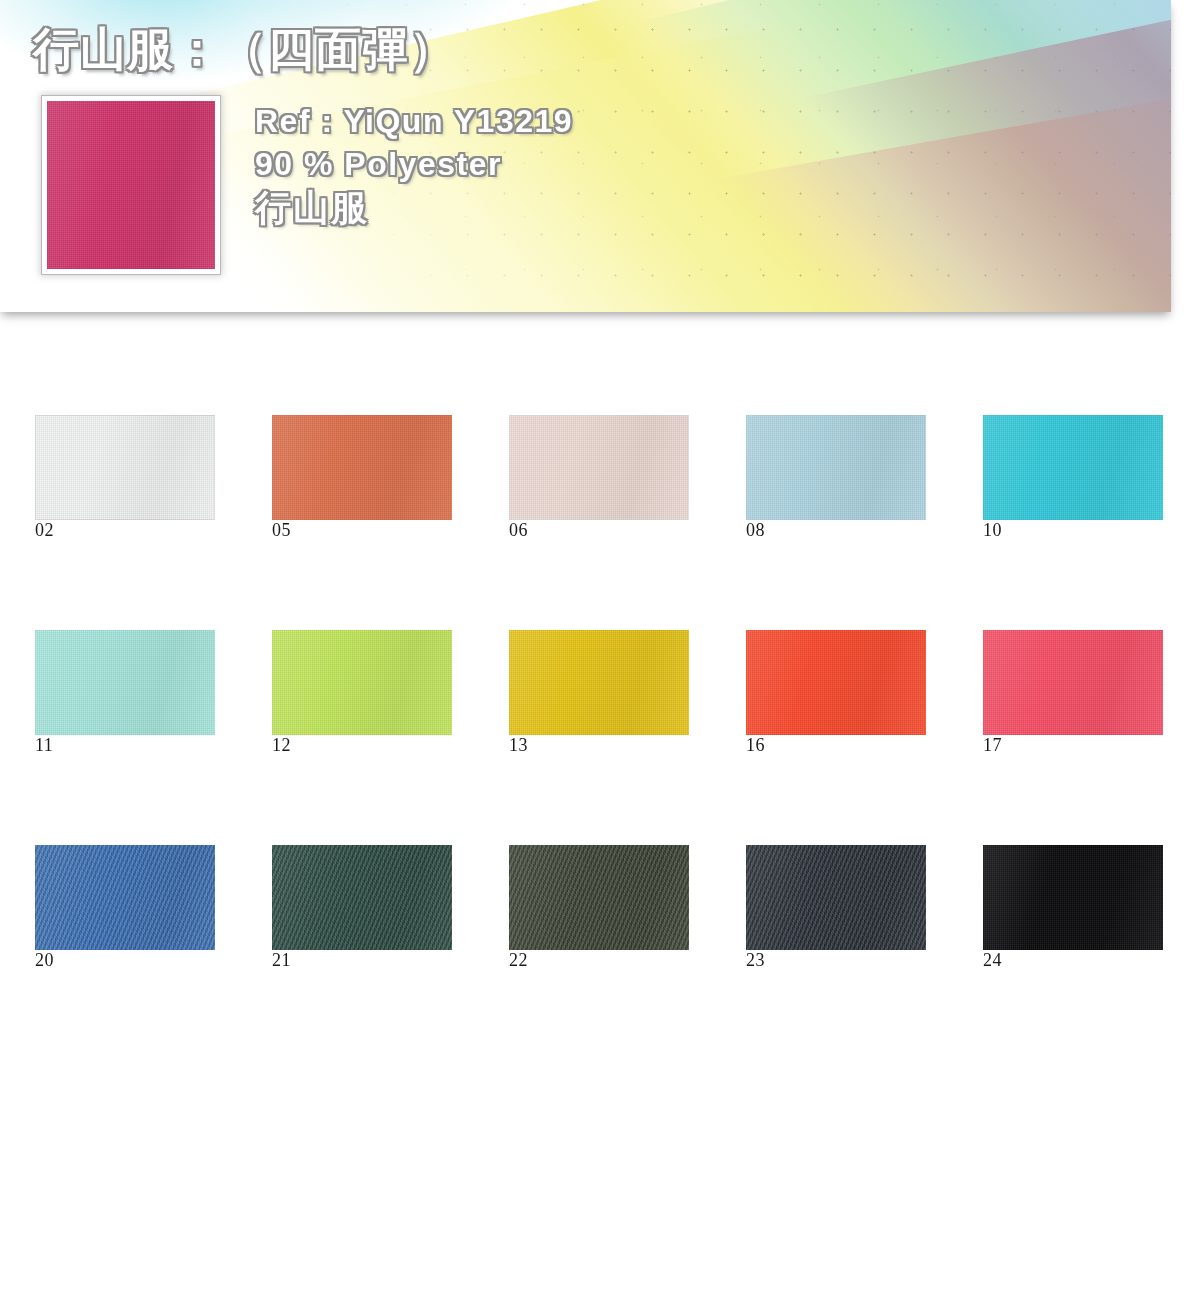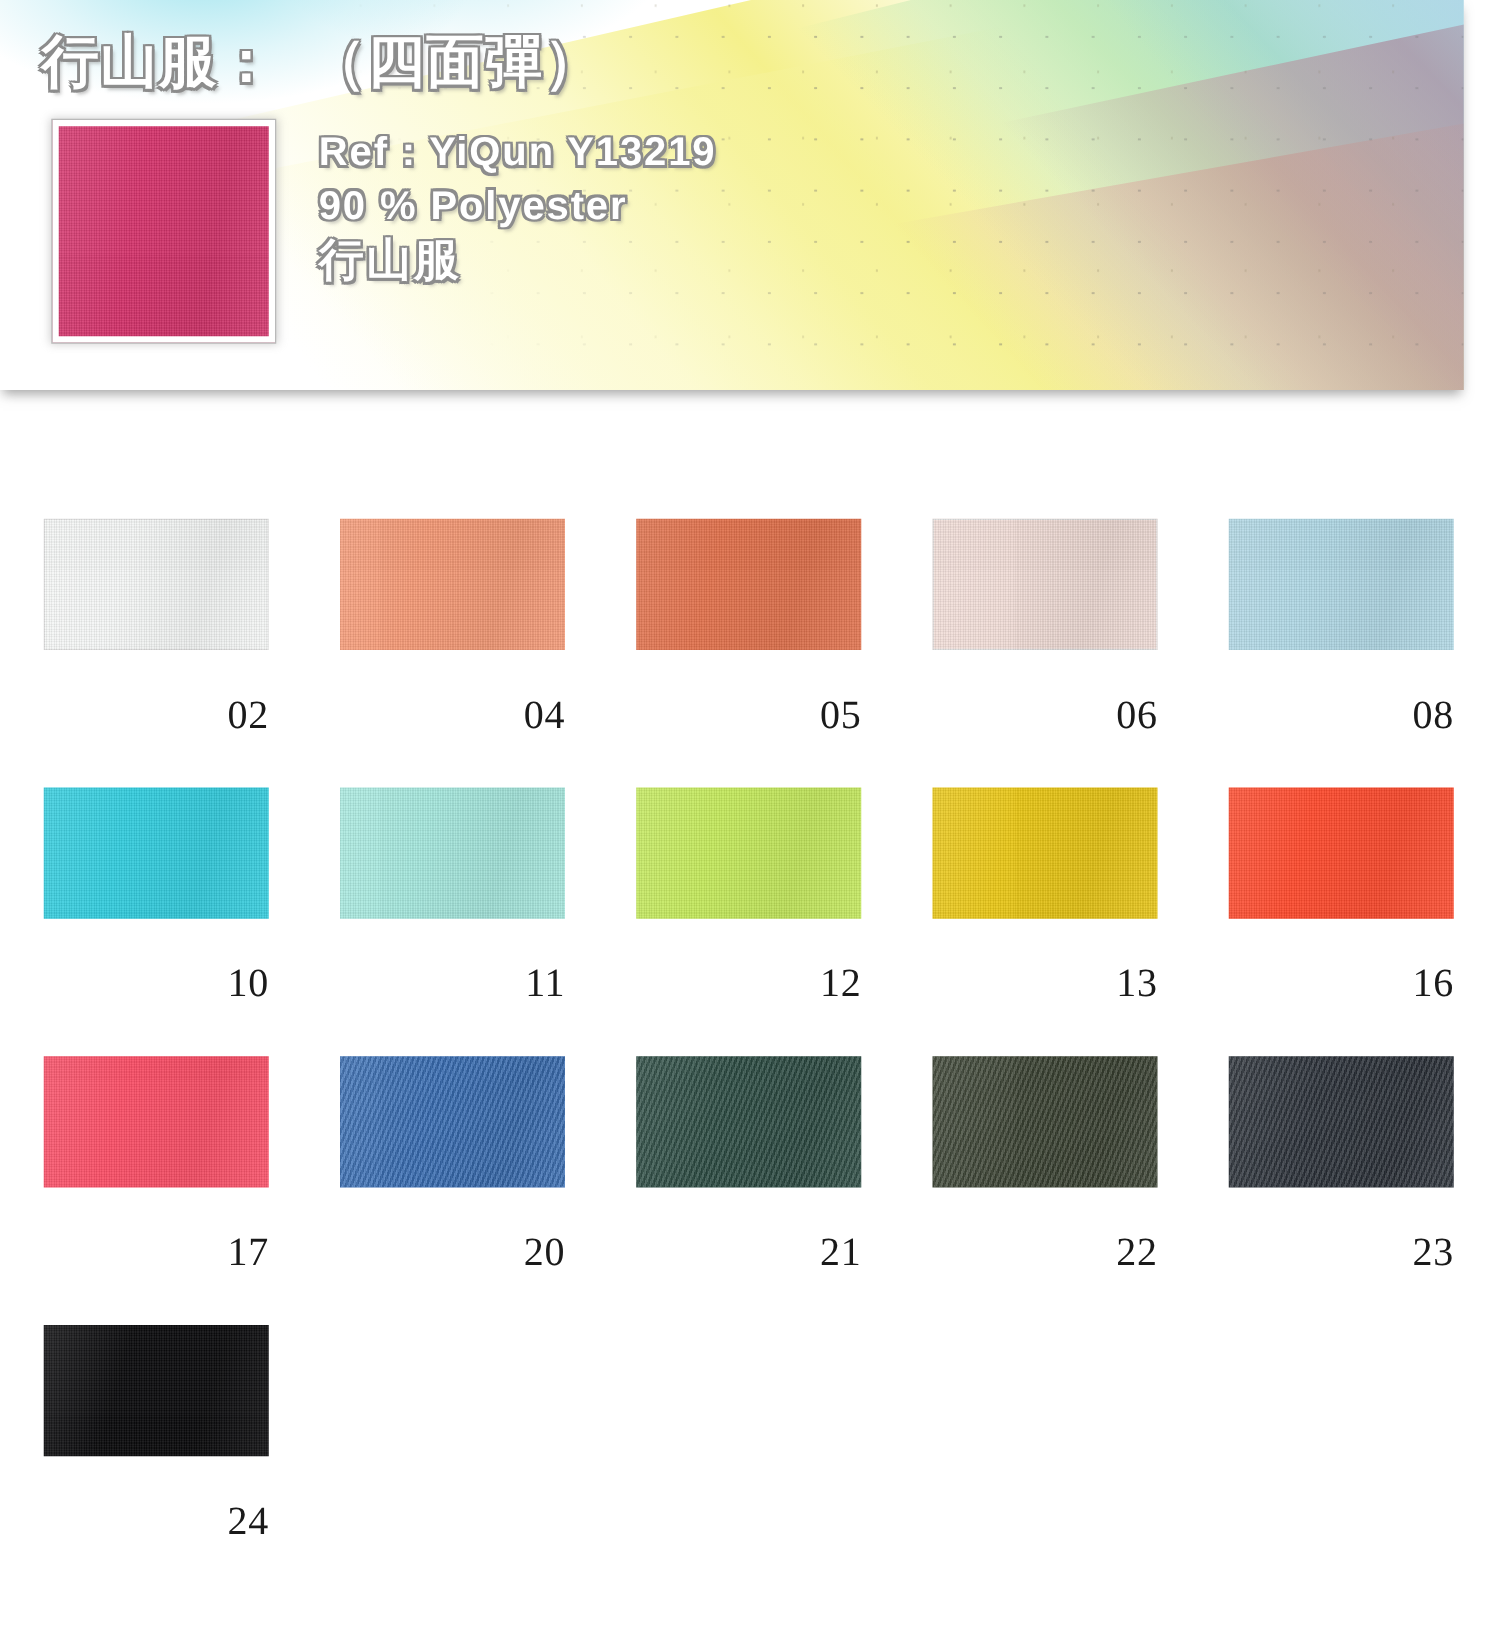--- a/index.html
+++ b/index.html
@@ -113,21 +113,21 @@
     color: #ffffff;
     white-space: nowrap;
     letter-spacing: 1px;
     text-shadow:
       -2px -2px 0 #8c8c8c,  2px -2px 0 #8c8c8c,
       -2px  2px 0 #8c8c8c,  2px  2px 0 #8c8c8c,
       -2px  0   0 #8c8c8c,  2px  0   0 #8c8c8c,
        0   -2px 0 #8c8c8c,  0    2px 0 #8c8c8c,
        3px  4px 3px rgba(120,120,120,0.45);
   }
-  .banner-title .paren { margin-left: 26px; }
+  .banner-title .paren { }
 
   .banner-spec {
     position: absolute;
     left: 255px;
     top: 100px;
     font-size: 32px;
     line-height: 43px;
     font-weight: bold;
     color: #ffffff;
     white-space: nowrap;
@@ -197,24 +197,23 @@
     background-image:
       repeating-linear-gradient(112deg, rgba(255,255,255,0.11) 0 2px, rgba(0,0,0,0.10) 2px 4px),
       repeating-linear-gradient(90deg, rgba(0,0,0,0.06) 0 1px, rgba(255,255,255,0.05) 1px 2px),
       linear-gradient(105deg, rgba(255,255,255,0.08) 0%, rgba(255,255,255,0) 40%, rgba(0,0,0,0.06) 75%, rgba(255,255,255,0.05) 100%);
   }
   .chip.pale {
     outline: 1px solid #e3e3e3;
     outline-offset: -1px;
   }
   .label {
-    margin-top: 33px;
-    text-align: right;
+    text-align: left;
     font-family: "Liberation Serif", serif;
-    font-size: 32px;
+    font-size: 18px;
     color: #1a1a1a;
     letter-spacing: 0.5px;
   }
 </style>
 </head>
 <body>
 
 <div class="banner">
   <div class="wash cyan-top"></div>
   <div class="wash streak-yellow"></div>
@@ -241,26 +240,20 @@
 </div>
 
 <div class="grid" id="swatch-grid">
     <div class="cell">
       <div class="chip pale" style="background: rgb(244, 246, 245);">
         <div class="weave"></div>
       </div>
       <div class="label">02</div>
     </div>
     <div class="cell">
-      <div class="chip" style="background: rgb(245, 155, 120);">
-        <div class="weave"></div>
-      </div>
-      <div class="label">04</div>
-    </div>
-    <div class="cell">
       <div class="chip" style="background: rgb(224, 113, 76);">
         <div class="weave"></div>
       </div>
       <div class="label">05</div>
     </div>
     <div class="cell">
       <div class="chip pale" style="background: rgb(240, 220, 214);">
         <div class="weave"></div>
       </div>
       <div class="label">06</div>

